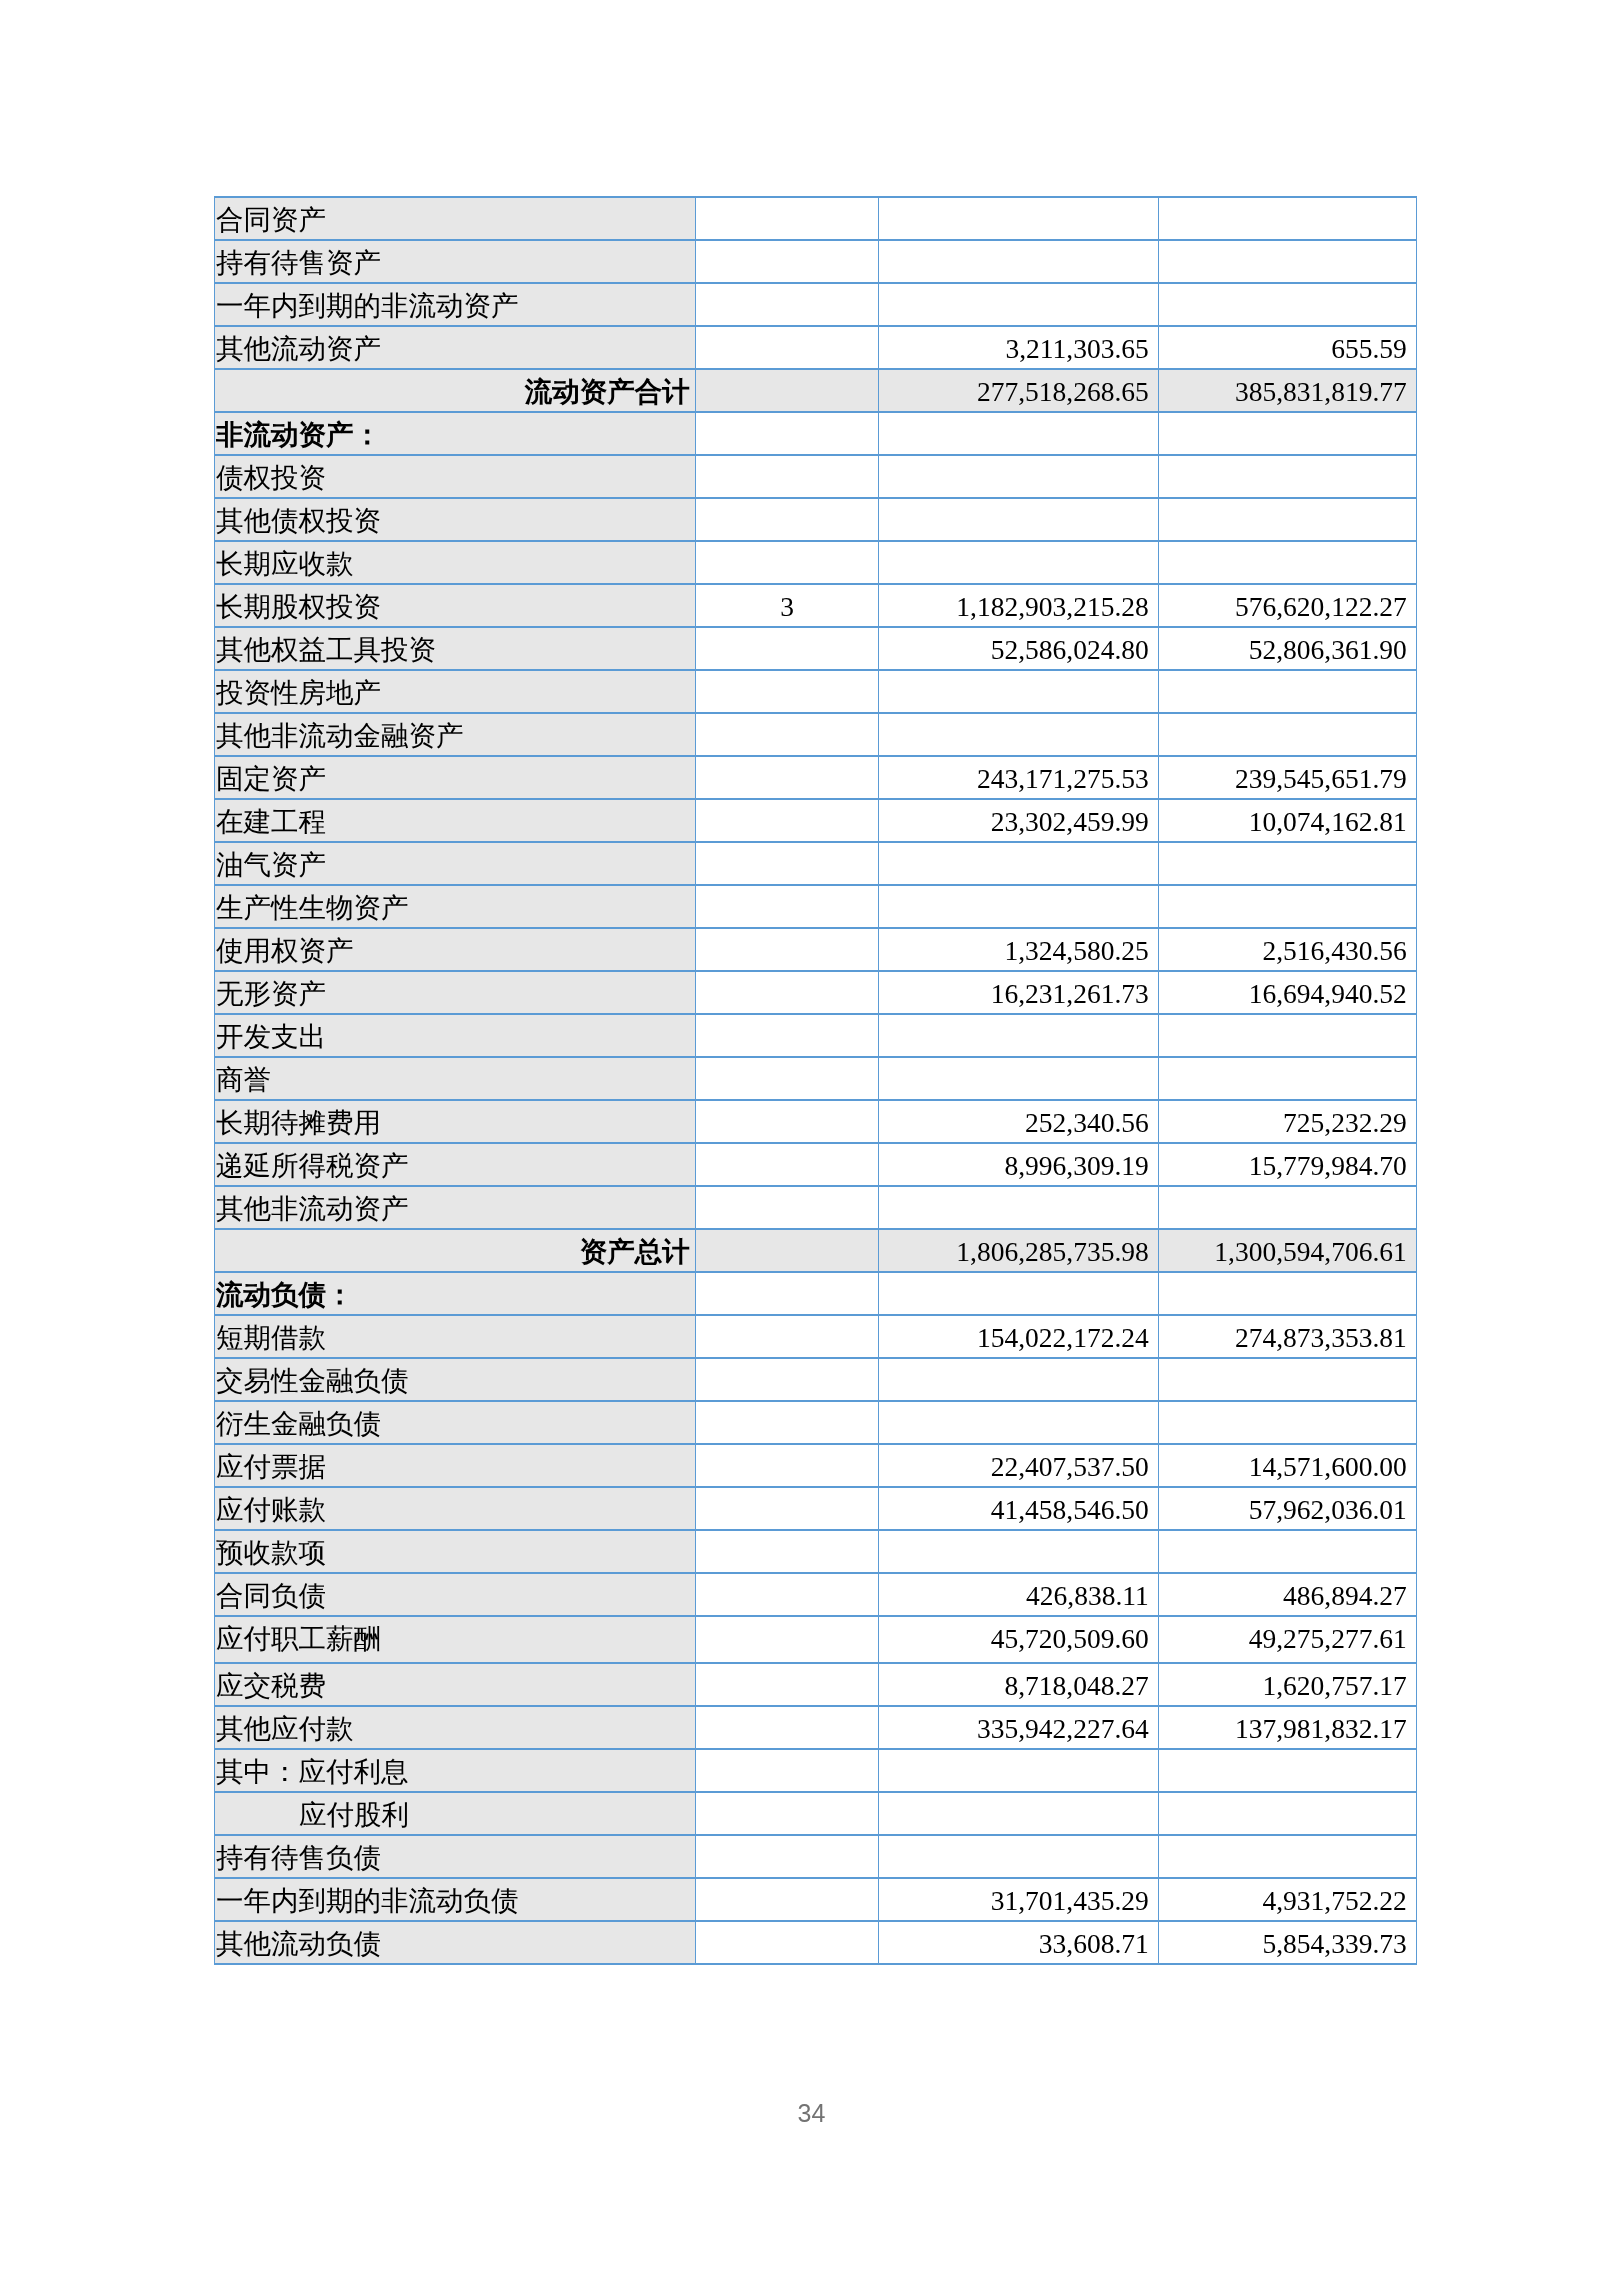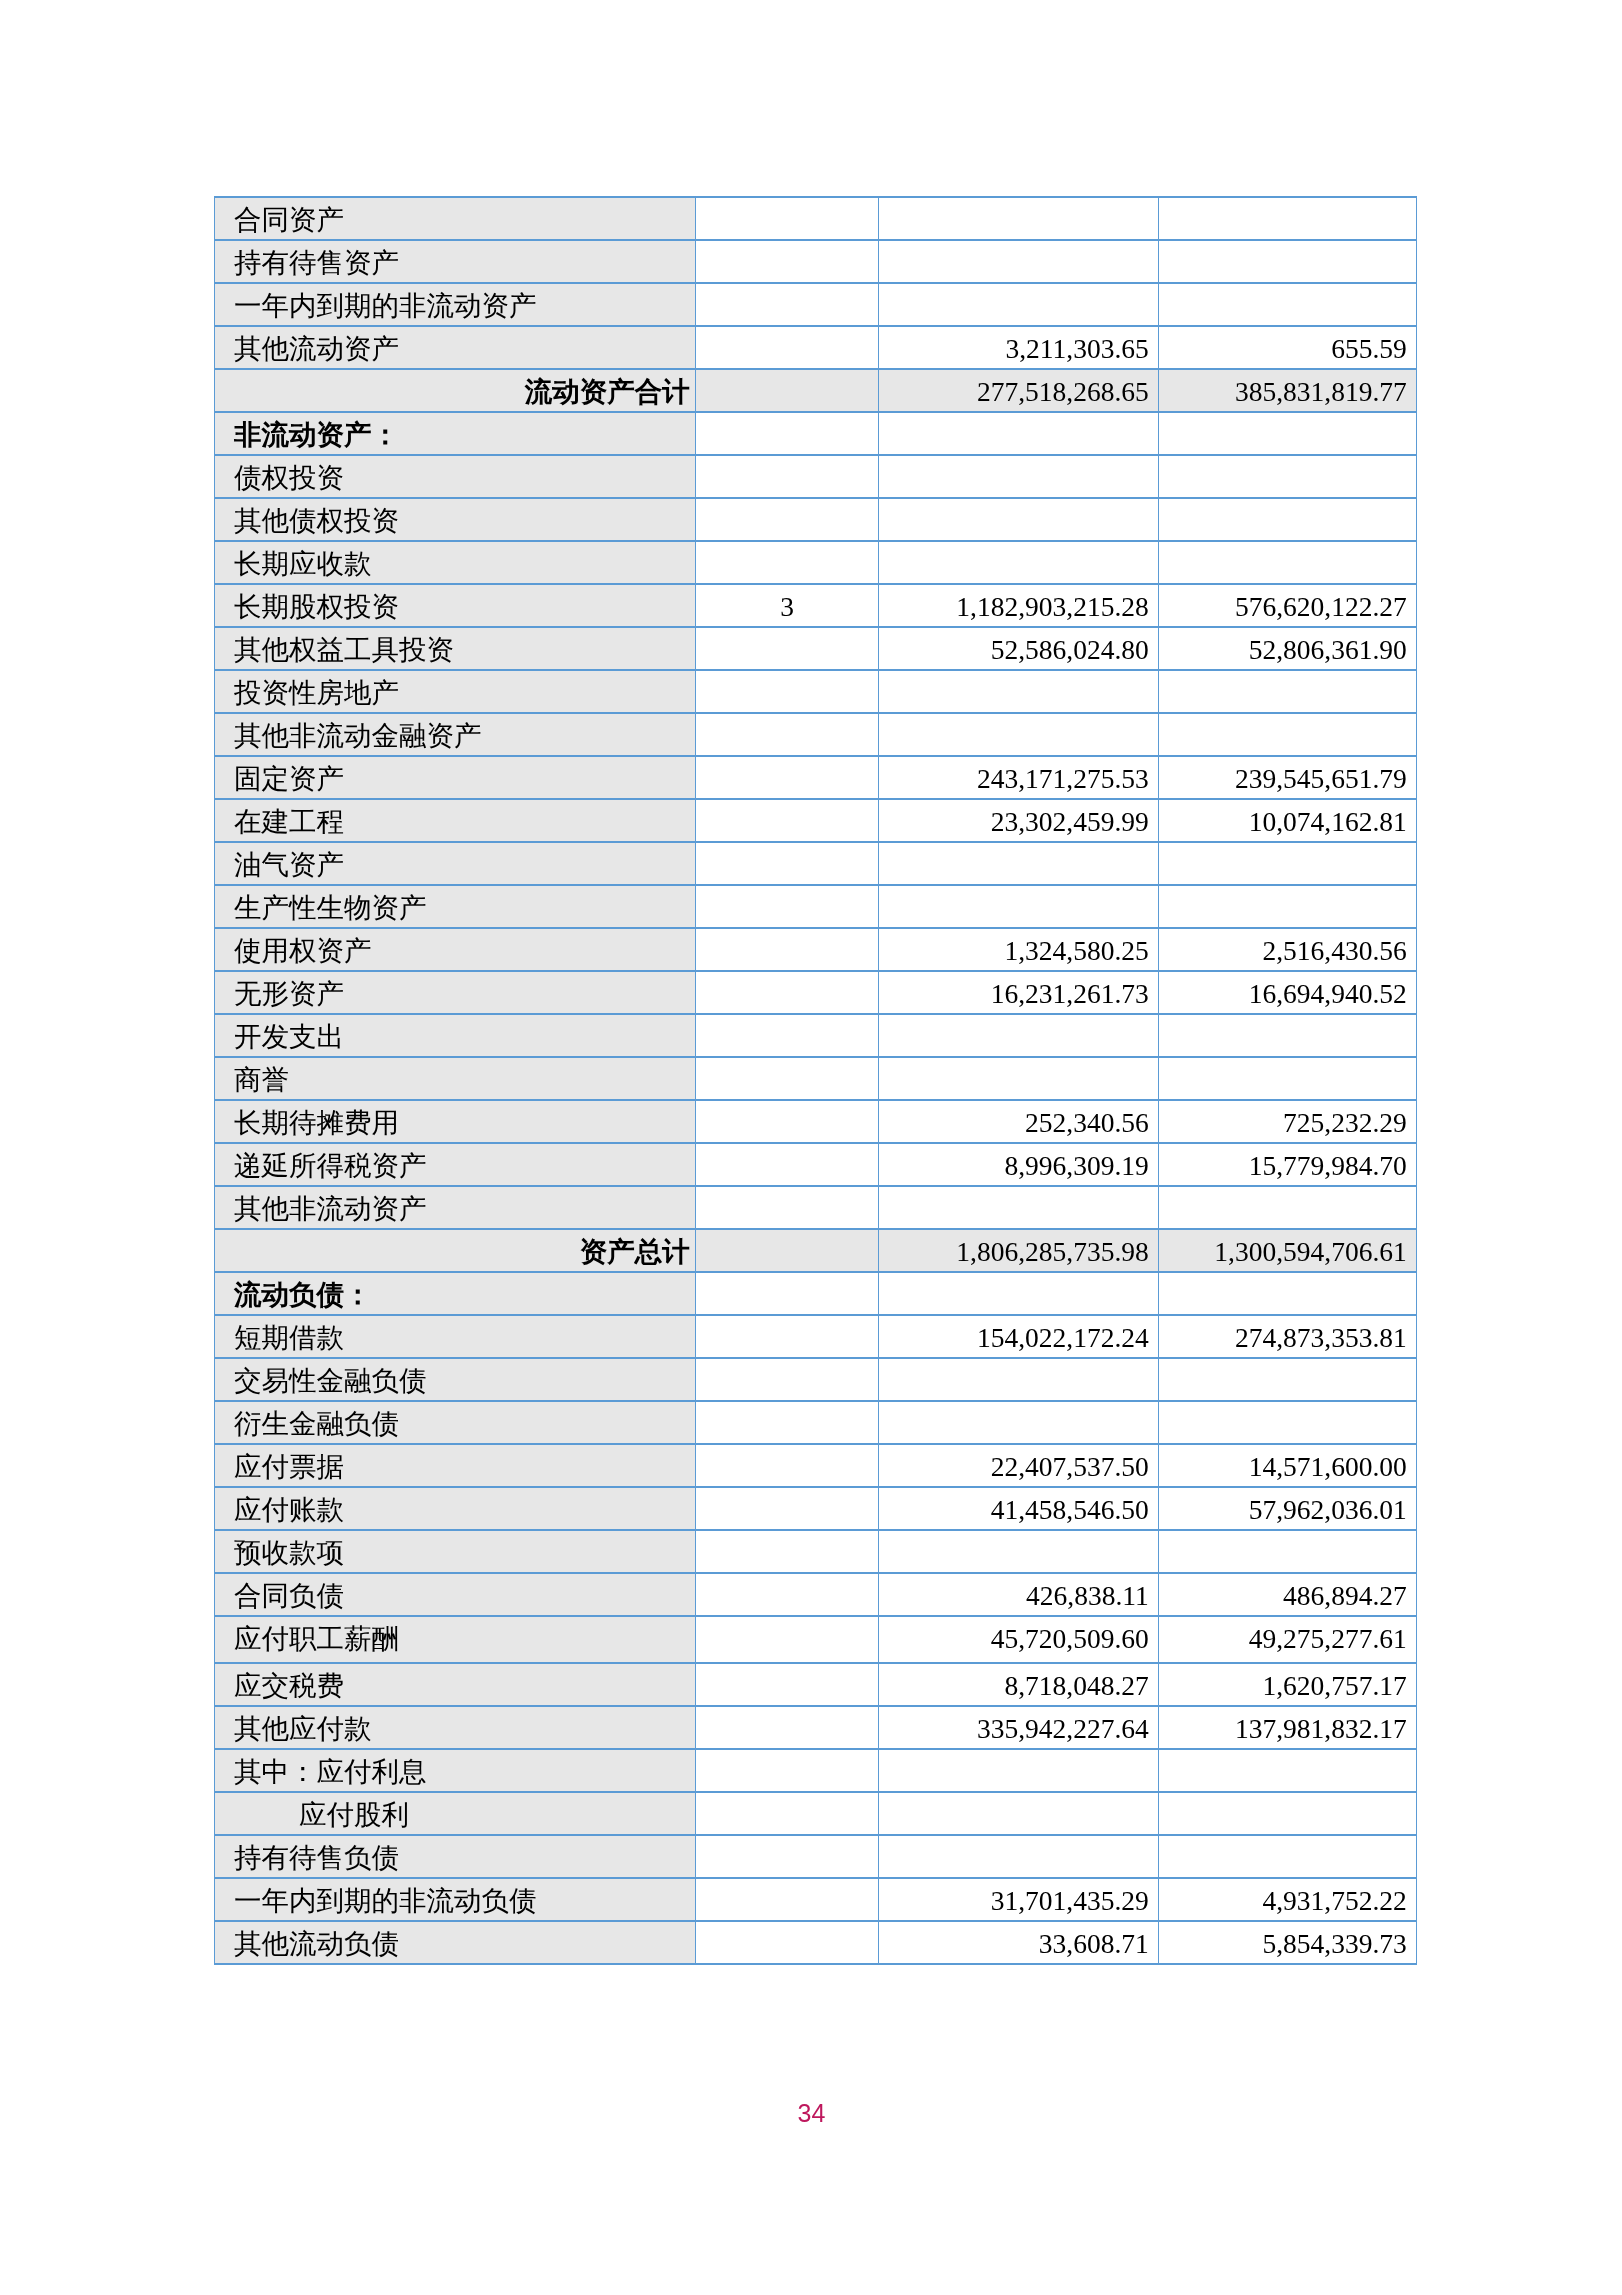--- a/index.html
+++ b/index.html
@@ -37,21 +37,21 @@
     padding-top: 5.9px;
     color: var(--text-color);
     overflow: hidden;
     white-space: nowrap;
   }
   tr.r { height: 43px; }
   tr.r.tall { height: 47px; }
   td.c-label {
     background: var(--fill-color);
     text-align: left;
-    padding-left: 19px;
+    padding-left: 1px;
     padding-right: 5.2px;
   }
   td.c-label.indent { padding-left: 84px; }
   td.c-note { text-align: center; }
   td.c-cur, td.c-pri { text-align: right; padding-right: 9.2px; }
   tr.section td.c-label { font-weight: bold; }
   tr.total td { background: var(--fill-color); }
   tr.total td.c-label {
     text-align: right;
     font-weight: bold;
@@ -59,21 +59,21 @@
   }
   .page-number {
     position: absolute;
     left: 0;
     right: 0;
     top: 2099px;
     text-align: center;
     font-family: "Liberation Sans", "DejaVu Sans", sans-serif;
     font-size: 25px;
     line-height: 29px;
-    color: #be185d;
+    color: #737373;
   }
 </style>
 </head>
 <body>
 
 <div class="page">
 
   <table class="sheet">
     <colgroup>
       <col style="width:481px">

